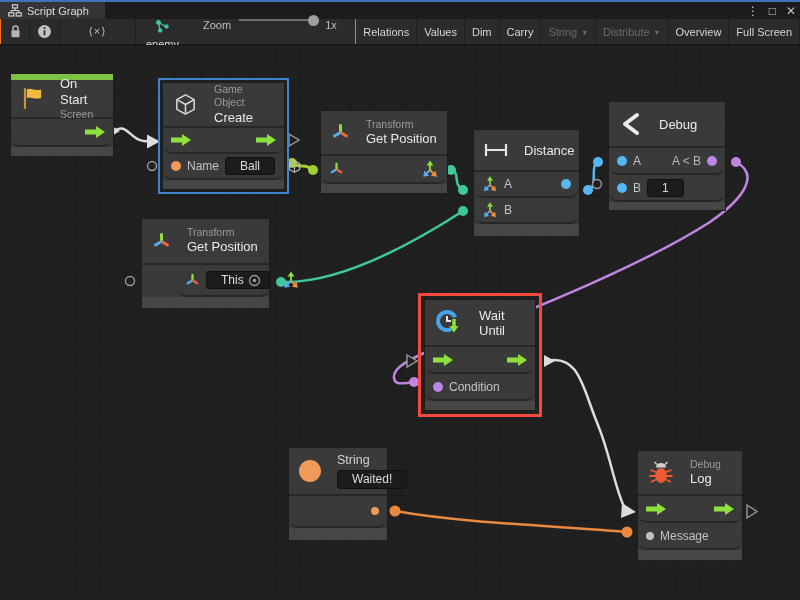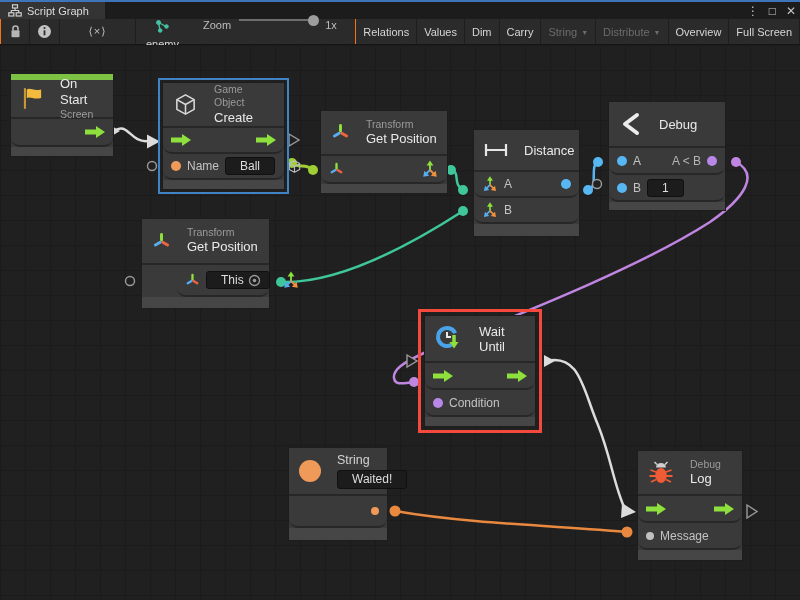--- a/index.html
+++ b/index.html
@@ -433,21 +433,21 @@
               <g transform="rotate(135 9 10)" fill="#f0913e">
                 <rect x="8.1" y="4" width="1.8" height="6"></rect>
                 <polygon points="5.6,5.4 12.4,5.4 9,0.4"></polygon>
               </g>
             </svg>
         </span>
       </div>
       <div class="nfoot" style="height:11px;"></div>
     </div>
 
-    <div class="node highlighted" style="left:424px;top:270px;width:112px;">
+    <div class="node highlighted" style="left:424px;top:254px;width:112px;">
       <div class="nhead" style="height:47px;">
         <span class="icon">
           <svg width="28" height="28" viewBox="0 0 28 28">
             <circle cx="12" cy="12" r="9" fill="none" stroke="#4aa3e8" stroke-width="4" stroke-dasharray="43 14" transform="rotate(60 12 12)"></circle>
             <path d="M12 7 V12 H16" fill="none" stroke="#e8e8e8" stroke-width="2"></path>
             <path d="M19 10 V18" stroke="#8ee13d" stroke-width="3.5"></path>
             <polygon points="14.5,17 23.5,17 19,23.5" fill="#8ee13d"></polygon>
           </svg>
         </span>
         <span class="nmain">Wait Until</span>

